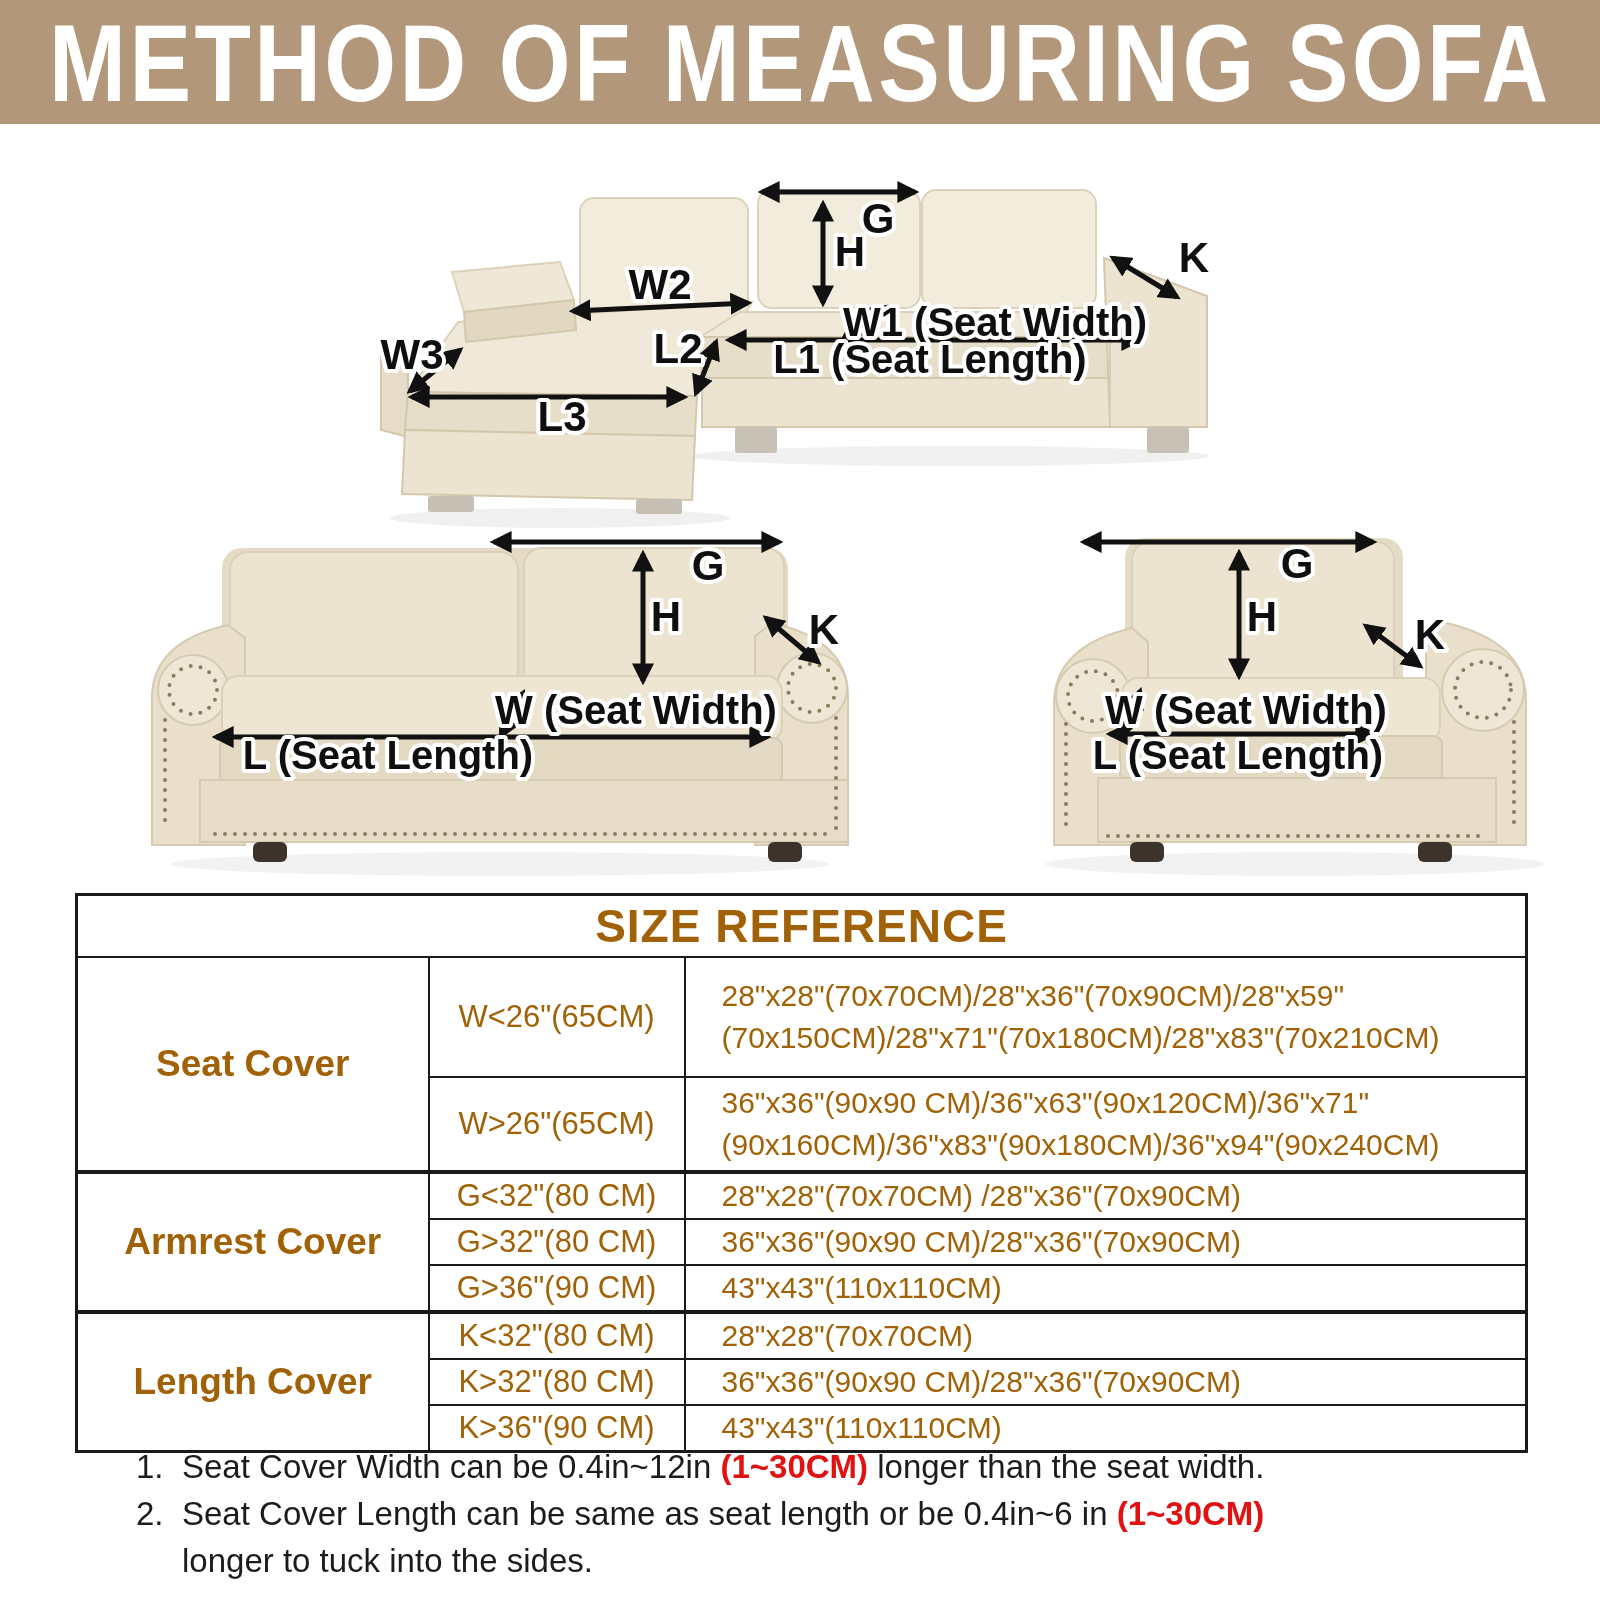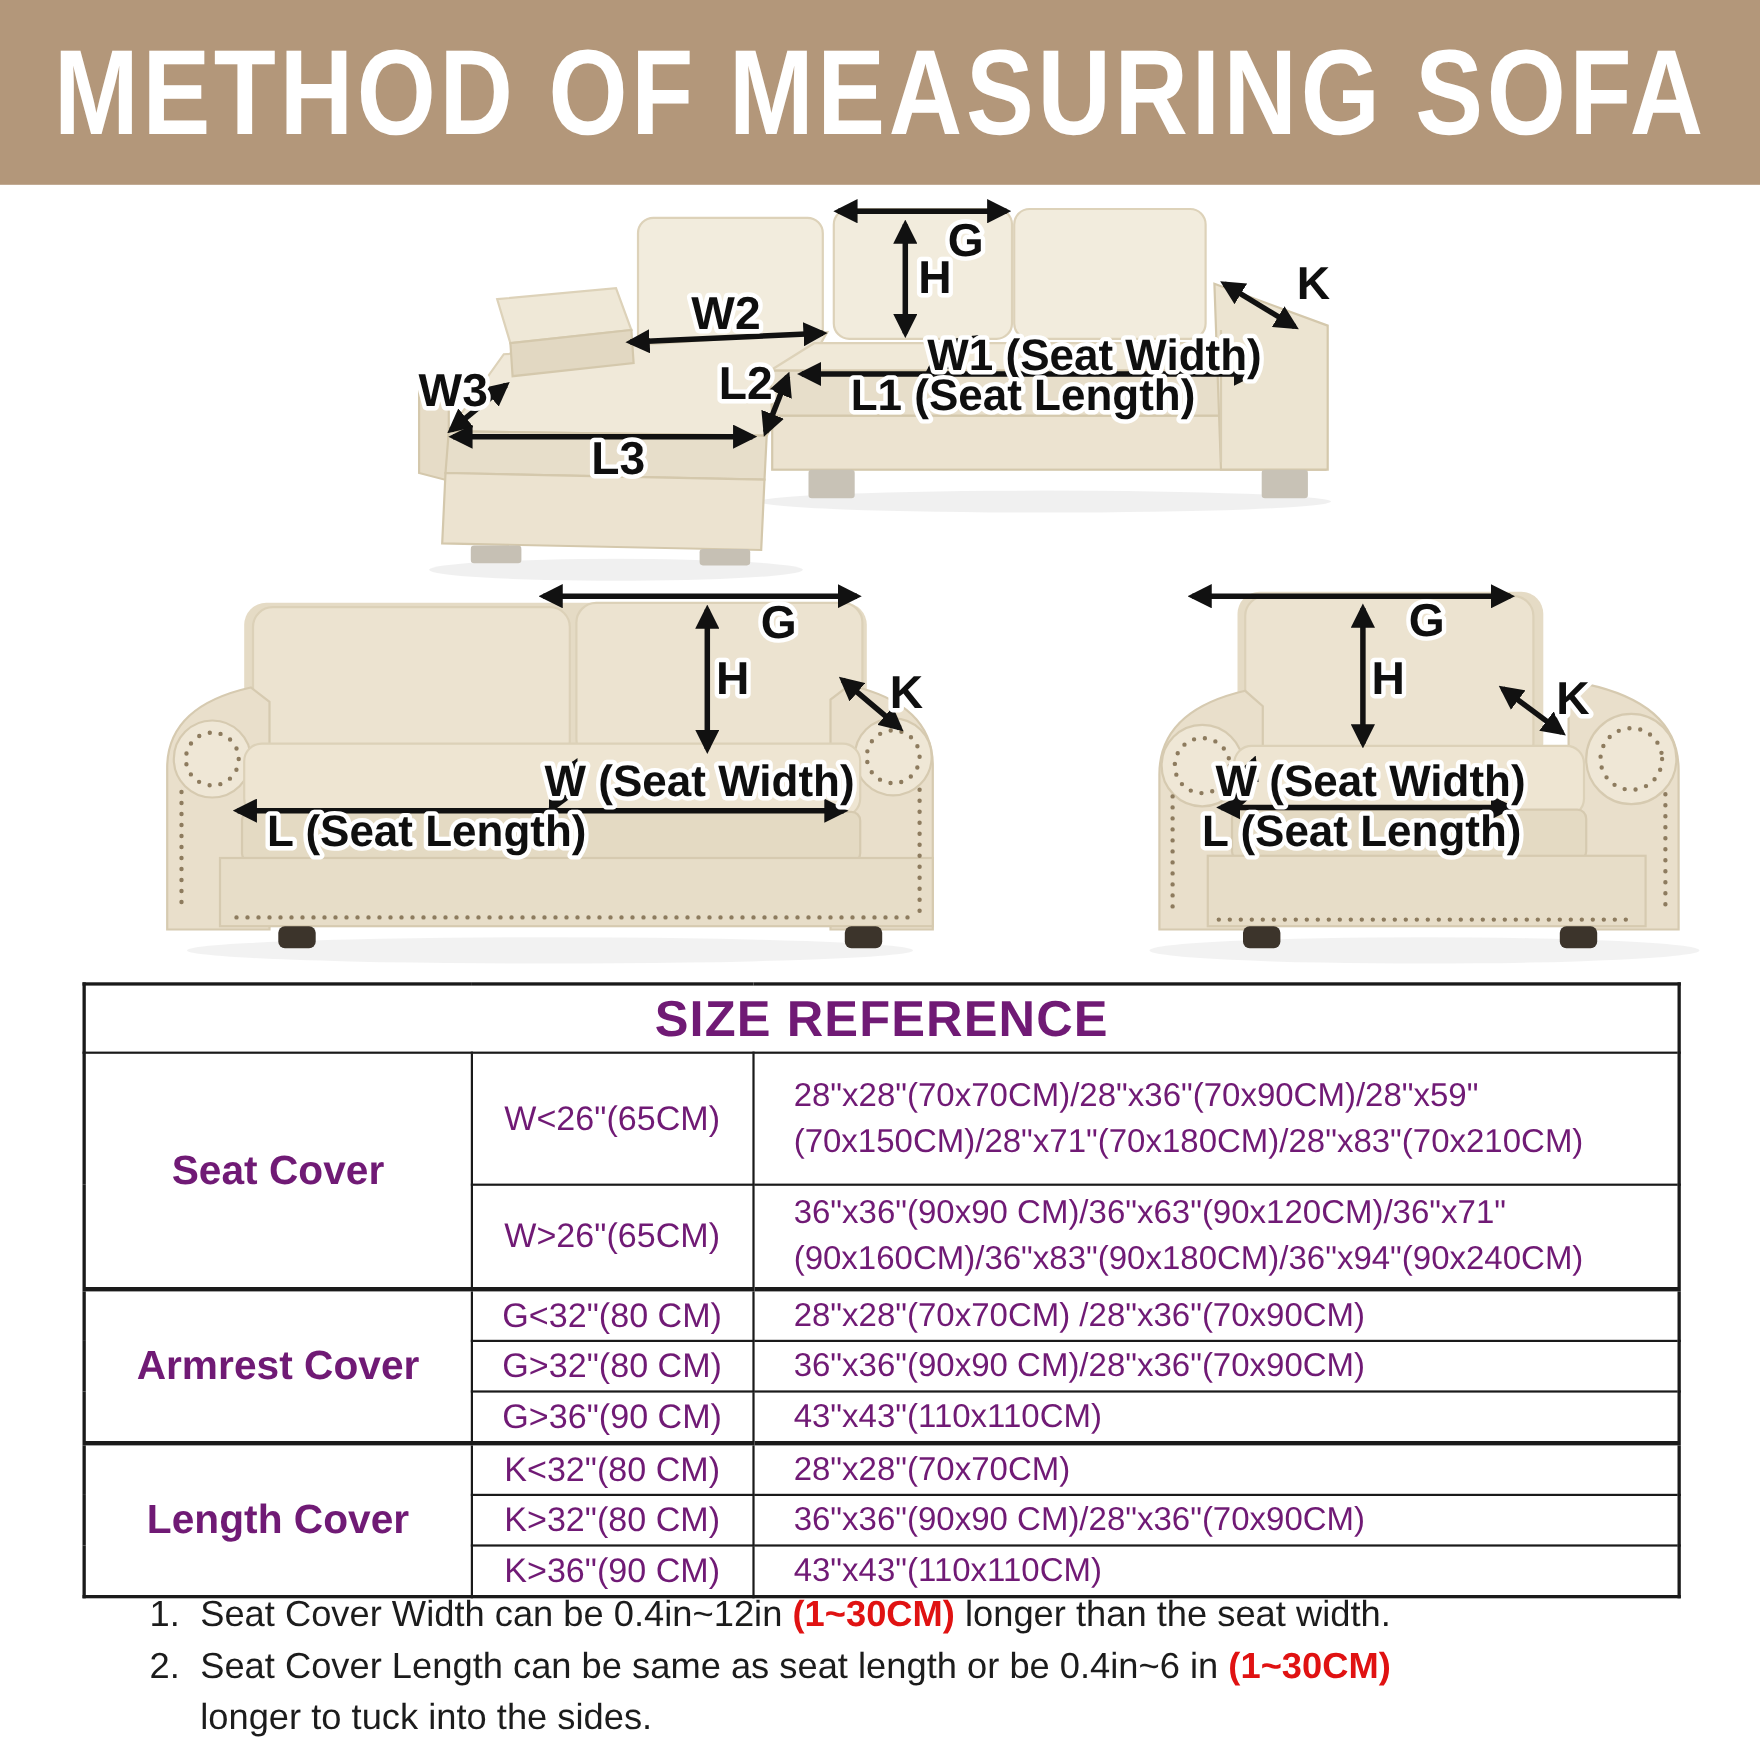--- a/index.html
+++ b/index.html
@@ -2,21 +2,21 @@
 <html><head>
 <meta charset="utf-8">
 <style>
   html,body{margin:0;padding:0;}
   body{
     width:1600px;height:1600px;position:relative;overflow:hidden;
     background:#ffffff;font-family:"Liberation Sans",sans-serif;
   }
   
   .title-bar{
-    position:absolute;left:0;top:0;width:1600px;height:168px;
+    position:absolute;left:0;top:0;width:1600px;height:124px;
     background:#b3977a;display:flex;align-items:center;justify-content:center;
   }
   .title-bar h1{
     margin:0;color:#ffffff;font-size:110px;font-weight:bold;white-space:nowrap;
     transform:scaleX(0.84);transform-origin:center;letter-spacing:4px;
   }
   
   svg.diagram{position:absolute;left:0;top:0;}
   .arr{stroke:#111111;stroke-width:5;fill:none;
        marker-start:url(#ah);marker-end:url(#ah);}
@@ -27,21 +27,21 @@
   }
   .dlbl{font-size:42px;}
   .plbl{font-size:40px;}
   .nails{stroke:#8d7b5e;stroke-width:4;stroke-dasharray:0 10;
          stroke-linecap:round;fill:none;}
   .seam{stroke:#d8cdb2;stroke-width:2;fill:none;}
   
   table.size-table{
     position:absolute;left:75px;top:893px;width:1450px;
     border-collapse:collapse;table-layout:fixed;
-    border:3px solid #1a1a1a;color:#701a75;
+    border:3px solid #1a1a1a;color:#a16207;
   }
   table.size-table td{border:2px solid #1a1a1a;vertical-align:middle;}
   td.t-title{
     font-size:46px;font-weight:bold;text-align:center;height:58px;
     border-bottom:3px solid #1a1a1a;letter-spacing:1px;
   }
   td.cat{font-size:37px;font-weight:bold;text-align:center;}
   td.cond{font-size:31px;text-align:center;}
   td.sizes{font-size:30px;text-align:left;padding-left:36px;
            line-height:1.4;white-space:pre-line;}

